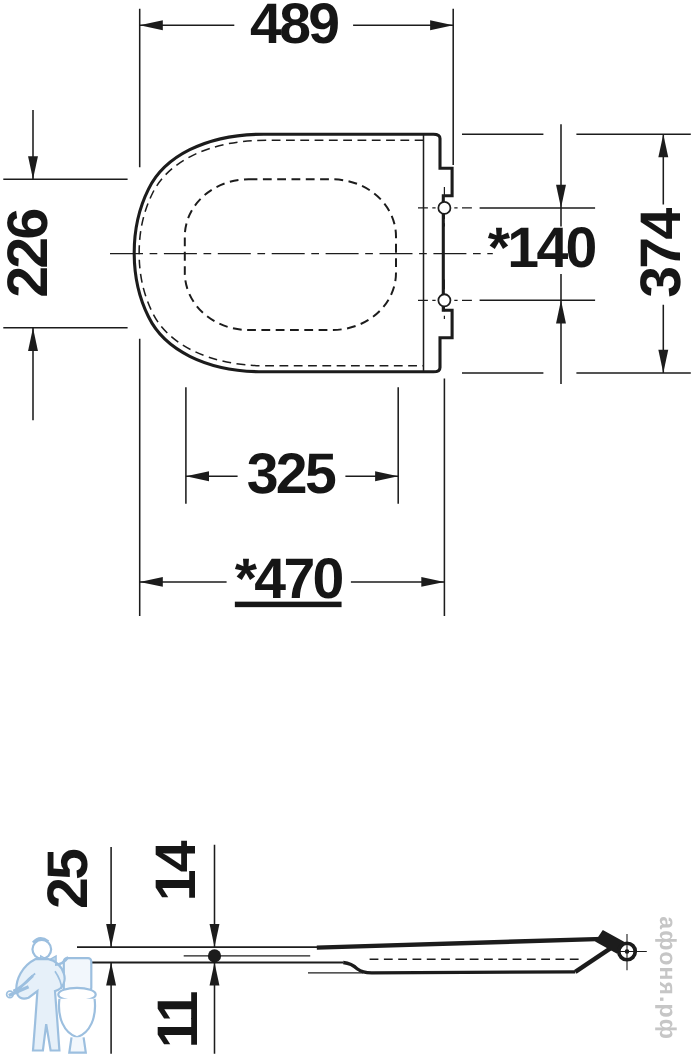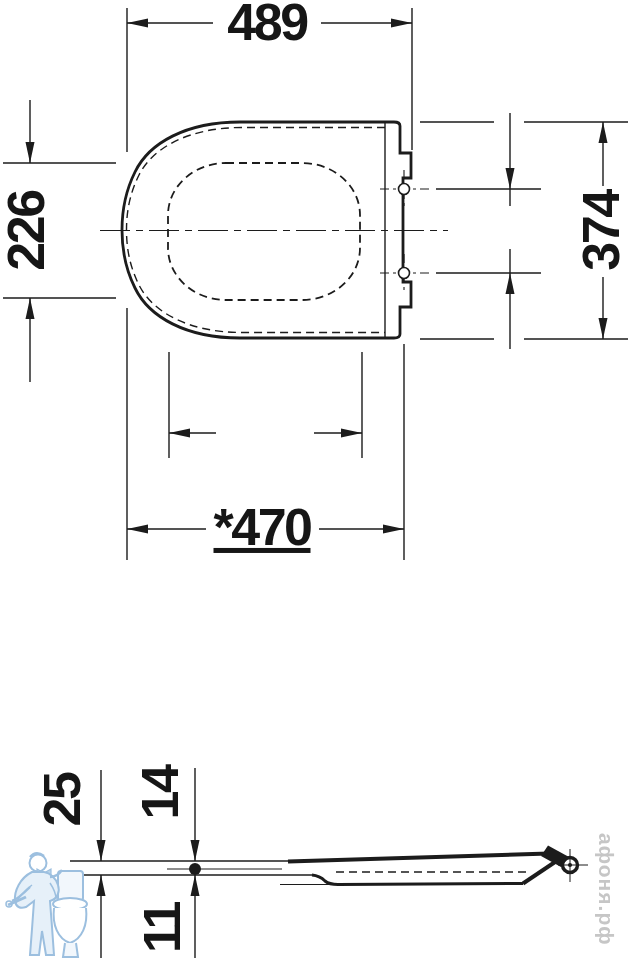--- a/index.html
+++ b/index.html
@@ -140,21 +140,23 @@
 
         <path d="M24,44 C18,50 12,56 6,58" stroke-width="2.4"></path>
         <path d="M2,62 L20,54" stroke-width="3"></path>
         <circle cx="3" cy="61" r="3" stroke-width="1.5"></circle>
       </g>
     </g>
   </svg>
 
   <div class="dim-label" style="left:267px;top:23px;">489</div>
   <div class="dim-label vert" style="left:26px;top:231px;">226</div>
+  <div class="dim-label" style="left:492px;top:227px;">*140</div>
   <div class="dim-label vert" style="left:601px;top:231px;">374</div>
+  <div class="dim-label" style="left:264px;top:432px;">325</div>
   <div class="dim-label" style="left:262px;top:528px;text-decoration:underline;">*470</div>
   <div class="dim-label vert" style="left:62px;top:800px;">25</div>
   <div class="dim-label vert" style="left:160px;top:793px;">14</div>
   <div class="dim-label vert" style="left:162px;top:928px;">11</div>
 
   <div id="watermark">афоня.рф</div>
 
 </div>
 
 </body></html>

